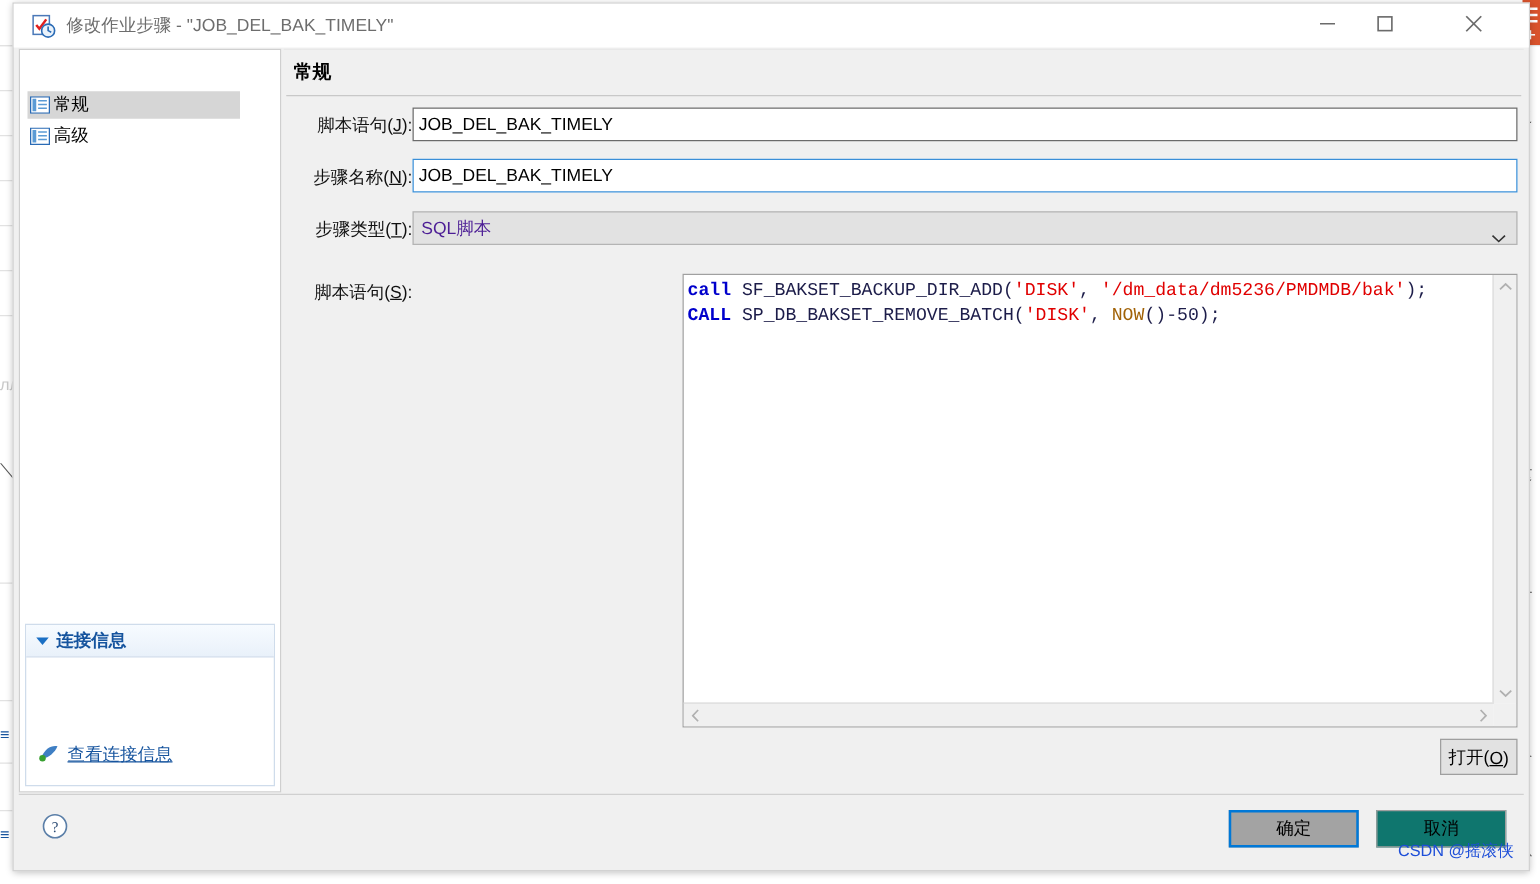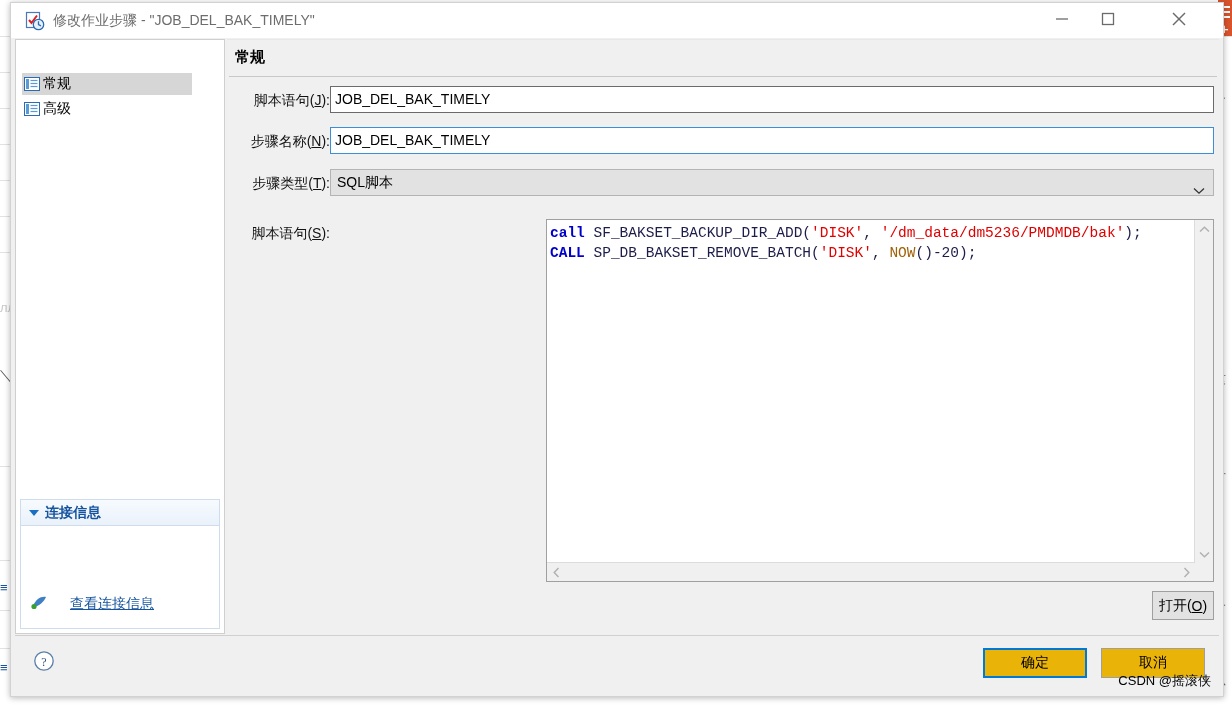--- a/index.html
+++ b/index.html
@@ -180,21 +180,20 @@
     align-items: center;
     padding-left: 10px;
     box-sizing: border-box;
     border-bottom: 1px solid #e3e3e3;
     font-size: 14px;
     color: #111;
     white-space: nowrap;
   }
   #conn-link-row {
     border-bottom: none;
-    gap: 16px;
   }
   .conn-link {
     color: #16549e;
     text-decoration: underline;
     font-size: 14px;
     cursor: pointer;
   }
   .link-icon { margin-right: 6px; flex: none; }
 
   
@@ -248,21 +247,21 @@
   #job-name-input  { border: 1px solid #6b6b6b; }
   #step-name-input { border: 1px solid #3a8fd8; }
 
   #step-type-select {
     position: absolute;
     height: 27px;
     background: #e2e2e2;
     border: 1px solid #b4b4b4;
     box-sizing: border-box;
     font-size: 14px;
-    color: #000000;
+    color: #4c1d95;
     line-height: 25px;
     padding-left: 6px;
   }
   #step-type-arrow {
     position: absolute;
     right: 8px; top: 8px;
   }
 
   
   #script-box {
@@ -363,34 +362,34 @@
     height: 30px;
     font-size: 14px;
     color: #000;
     display: flex;
     align-items: center;
     justify-content: center;
     box-sizing: border-box;
   }
   #ok-button {
     right: 132px;
-    background: #eab308;
+    background: #a3a3a3;
     border: 2px solid #0078d7;
   }
   #cancel-button {
     right: 14px;
-    background: #eab308;
+    background: #0f766e;
     border: 1px solid #9f9f9f;
   }
   #watermark {
     position: absolute;
     right: 8px;
     bottom: 2px;
     font-size: 13px;
-    color: #000000;
+    color: #1d4ed8;
     white-space: nowrap;
   }
 </style>
 </head>
 <body>
 
 <div id="desktop">
   <div class="bg-strip" style="left:0;top:0;width:1232px;height:36px;background:#ffffff;border-bottom:1px solid #e4e4e4;"></div>
 
   <div class="bg-left-rule" style="top:36px;"></div>
@@ -525,21 +524,21 @@
             <path d="M1 1.5 L6 6.2 L11 1.5" fill="none" stroke="#333" stroke-width="1.3"></path>
           </svg>
       </span>
     </div>
 
     <div class="field-label" style="left:8px;top:185px;width:95px;">
       <span>脚本语句(</span><u>S</u><span>):</span>
     </div>
 
     <div id="script-box">
-      <div id="script-text"><div><span class="kw">call</span><span> SF_BAKSET_BACKUP_DIR_ADD(</span><span class="str">'DISK'</span><span>, </span><span class="str">'/dm_data/dm5236/PMDMDB/bak'</span><span>);</span></div><div><span class="kw">CALL</span><span> SP_DB_BAKSET_REMOVE_BATCH(</span><span class="str">'DISK'</span><span>, </span><span class="fn">NOW</span><span>()-20);</span></div></div>
+      <div id="script-text"><div><span class="kw">call</span><span> SF_BAKSET_BACKUP_DIR_ADD(</span><span class="str">'DISK'</span><span>, </span><span class="str">'/dm_data/dm5236/PMDMDB/bak'</span><span>);</span></div><div><span class="kw">CALL</span><span> SP_DB_BAKSET_REMOVE_BATCH(</span><span class="str">'DISK'</span><span>, </span><span class="fn">NOW</span><span>()-50);</span></div></div>
 
       <div id="vscroll">
         <div class="sb-arrow" id="sb-up">
           <svg width="11" height="7" viewBox="0 0 11 7">
               <path d="M1 5.5 L5.5 1.2 L10 5.5" fill="none" stroke="#b0b0b0" stroke-width="1.4"></path>
             </svg>
         </div>
         <div class="sb-arrow" id="sb-down">
           <svg width="11" height="7" viewBox="0 0 11 7">
               <path d="M1 1.5 L5.5 5.8 L10 1.5" fill="none" stroke="#b0b0b0" stroke-width="1.4"></path>

